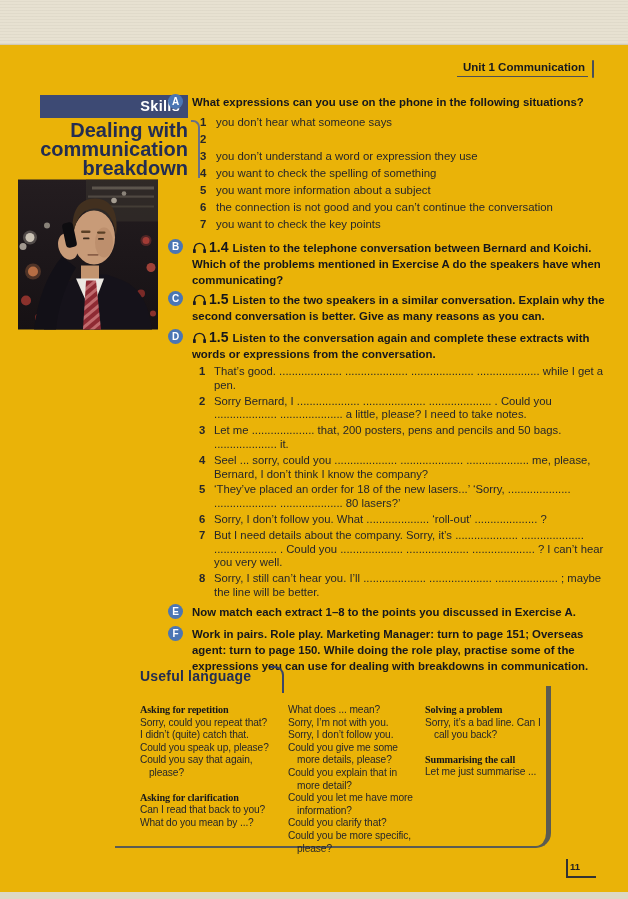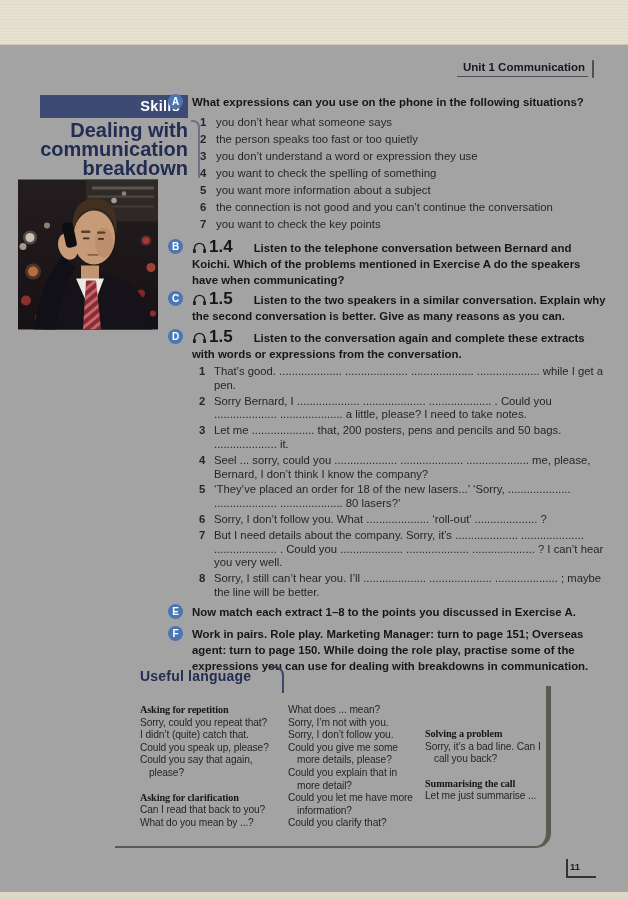--- a/index.html
+++ b/index.html
@@ -1,16 +1,16 @@
 <!DOCTYPE html>
 <html style="--skills_bg: #3d4a74; --circle_blue: #4b76b4; --navy: #232d52; --shadow: #5b5b52;"><head>
 <meta charset="utf-8">
 <style>
   html,body{margin:0;padding:0;background:#d8d4c8;}
-  .page{position:relative;width:628px;height:899px;background:#a3a3a3;overflow:hidden;
+  .page{position:relative;width:628px;height:899px;background:#eab308;overflow:hidden;
         font-family:"Liberation Sans",sans-serif;color:#26262a;}
   
   .top-band{position:absolute;left:0;top:0;width:628px;height:44px;background:#e7e1d1;
             border-bottom:1px solid #d2cab4;
             background-image:repeating-linear-gradient(0deg,rgba(90,85,70,.05) 0 1px,transparent 1px 3px);}
   .bottom-band{position:absolute;left:0;bottom:0;width:628px;height:7px;background:#ddd8c6;}
 
   
   .unit-header{position:absolute;top:60px;right:34px;display:flex;align-items:flex-start;}
   .unit-header .txt{font-weight:bold;font-size:11.5px;color:#16181f;
@@ -27,21 +27,21 @@
               border-top:2px solid #6a7188;border-right:2px solid #6a7188;border-top-right-radius:7px;}
 
   .photo{position:absolute;left:18px;top:179px;width:140px;height:151px;display:block;}
 
   
   .ex{position:absolute;left:168px;width:440px;display:flex;}
   .ex-circle{flex:none;width:15px;height:15px;border-radius:50%;background:var(--circle_blue);
              color:#fff;font-weight:bold;font-size:10px;text-align:center;line-height:15px;margin-right:9px;}
   .ex-body{flex:1;min-width:0;}
   .ex-text{font-weight:bold;font-size:11.4px;line-height:16px;color:#15161c;}
-  .track{font-weight:bold;font-size:17px;color:#15161c;margin-right:21px;white-space:nowrap;}
+  .track{font-weight:bold;font-size:14px;color:#15161c;margin-right:4px;white-space:nowrap;}
   .hp{vertical-align:-2px;margin-right:2px;}
 
   .a-items{margin-top:4px;}
   .a-item{display:flex;font-size:11.4px;line-height:17px;color:#26262a;}
   .a-item .n{flex:none;font-weight:bold;margin-left:8px;width:16px;}
 
   .extracts{margin-top:3px;}
   .ext{display:flex;font-size:11.3px;line-height:13.8px;margin-bottom:2px;color:#26262a;}
   .ext .n{flex:none;font-weight:bold;margin-left:7px;width:15px;}
   .ext .t{flex:1;min-width:0;}
@@ -51,21 +51,21 @@
   .ul-frame{position:absolute;left:0;top:18px;width:436px;height:162px;box-sizing:border-box;
             border-right:5px solid var(--shadow);border-bottom:2px solid var(--shadow);
             border-bottom-right-radius:15px;}
   .ul-tab{position:absolute;left:25px;top:0;font-weight:bold;font-size:14px;color:var(--navy);
           letter-spacing:.2px;}
   .ul-tab-rule{position:absolute;left:155px;top:-2px;width:12px;height:25px;
                border-top:2.5px solid #3d4667;border-right:2.5px solid #3d4667;border-top-right-radius:9px;}
   .ul-col{position:absolute;top:36px;font-size:10.2px;line-height:12.6px;letter-spacing:-.1px;color:#26262a;}
   .ul-col.c1{left:25px;width:140px;}
   .ul-col.c2{left:173px;width:130px;}
-  .ul-col.c3{left:310px;width:126px;margin-top:24px;}
+  .ul-col.c3{left:310px;width:126px;}
   .ul-line{padding-left:9px;text-indent:-9px;}
   .ul-line.b{font-weight:bold;color:#15161c;font-family:Liberation Serif, serif;}
   .ul-line.gap{margin-top:12px;}
 
   
   .page-num{position:absolute;left:566px;top:859px;width:34px;height:20px;}
   .page-num .num{position:absolute;left:4px;top:2px;font-weight:bold;font-size:9.5px;color:#222;}
   .page-num .vrule{position:absolute;left:0;top:0;width:2px;height:17px;background:#333;}
   .page-num .hrule{position:absolute;left:0;top:17px;width:30px;height:1.5px;background:#333;}
 </style>
@@ -143,21 +143,20 @@
       <div class="ex-text">What expressions can you use on the phone in the following situations?</div>
       <div class="a-items">
 
           <div class="a-item">
             <span class="n">1</span>
             <span class="t">you don’t hear what someone says</span>
           </div>
 
           <div class="a-item">
             <span class="n">2</span>
-            <span class="t">the person speaks too fast or too quietly</span>
           </div>
 
           <div class="a-item">
             <span class="n">3</span>
             <span class="t">you don’t understand a word or expression they use</span>
           </div>
 
           <div class="a-item">
             <span class="n">4</span>
             <span class="t">you want to check the spelling of something</span>
@@ -304,20 +303,21 @@
         <div class="ul-line">Sorry, I don’t follow you.</div>
 
         <div class="ul-line">Could you give me some more details, please?</div>
 
         <div class="ul-line">Could you explain that in more detail?</div>
 
         <div class="ul-line">Could you let me have more information?</div>
 
         <div class="ul-line">Could you clarify that?</div>
 
+        <div class="ul-line">Could you be more specific, please?</div>
 
     </div>
     <div class="ul-col c3">
 
         <div class="ul-line b">Solving a problem</div>
 
         <div class="ul-line">Sorry, it’s a bad line. Can I call you back?</div>
 
         <div class="ul-line b gap">Summarising the call</div>
 

